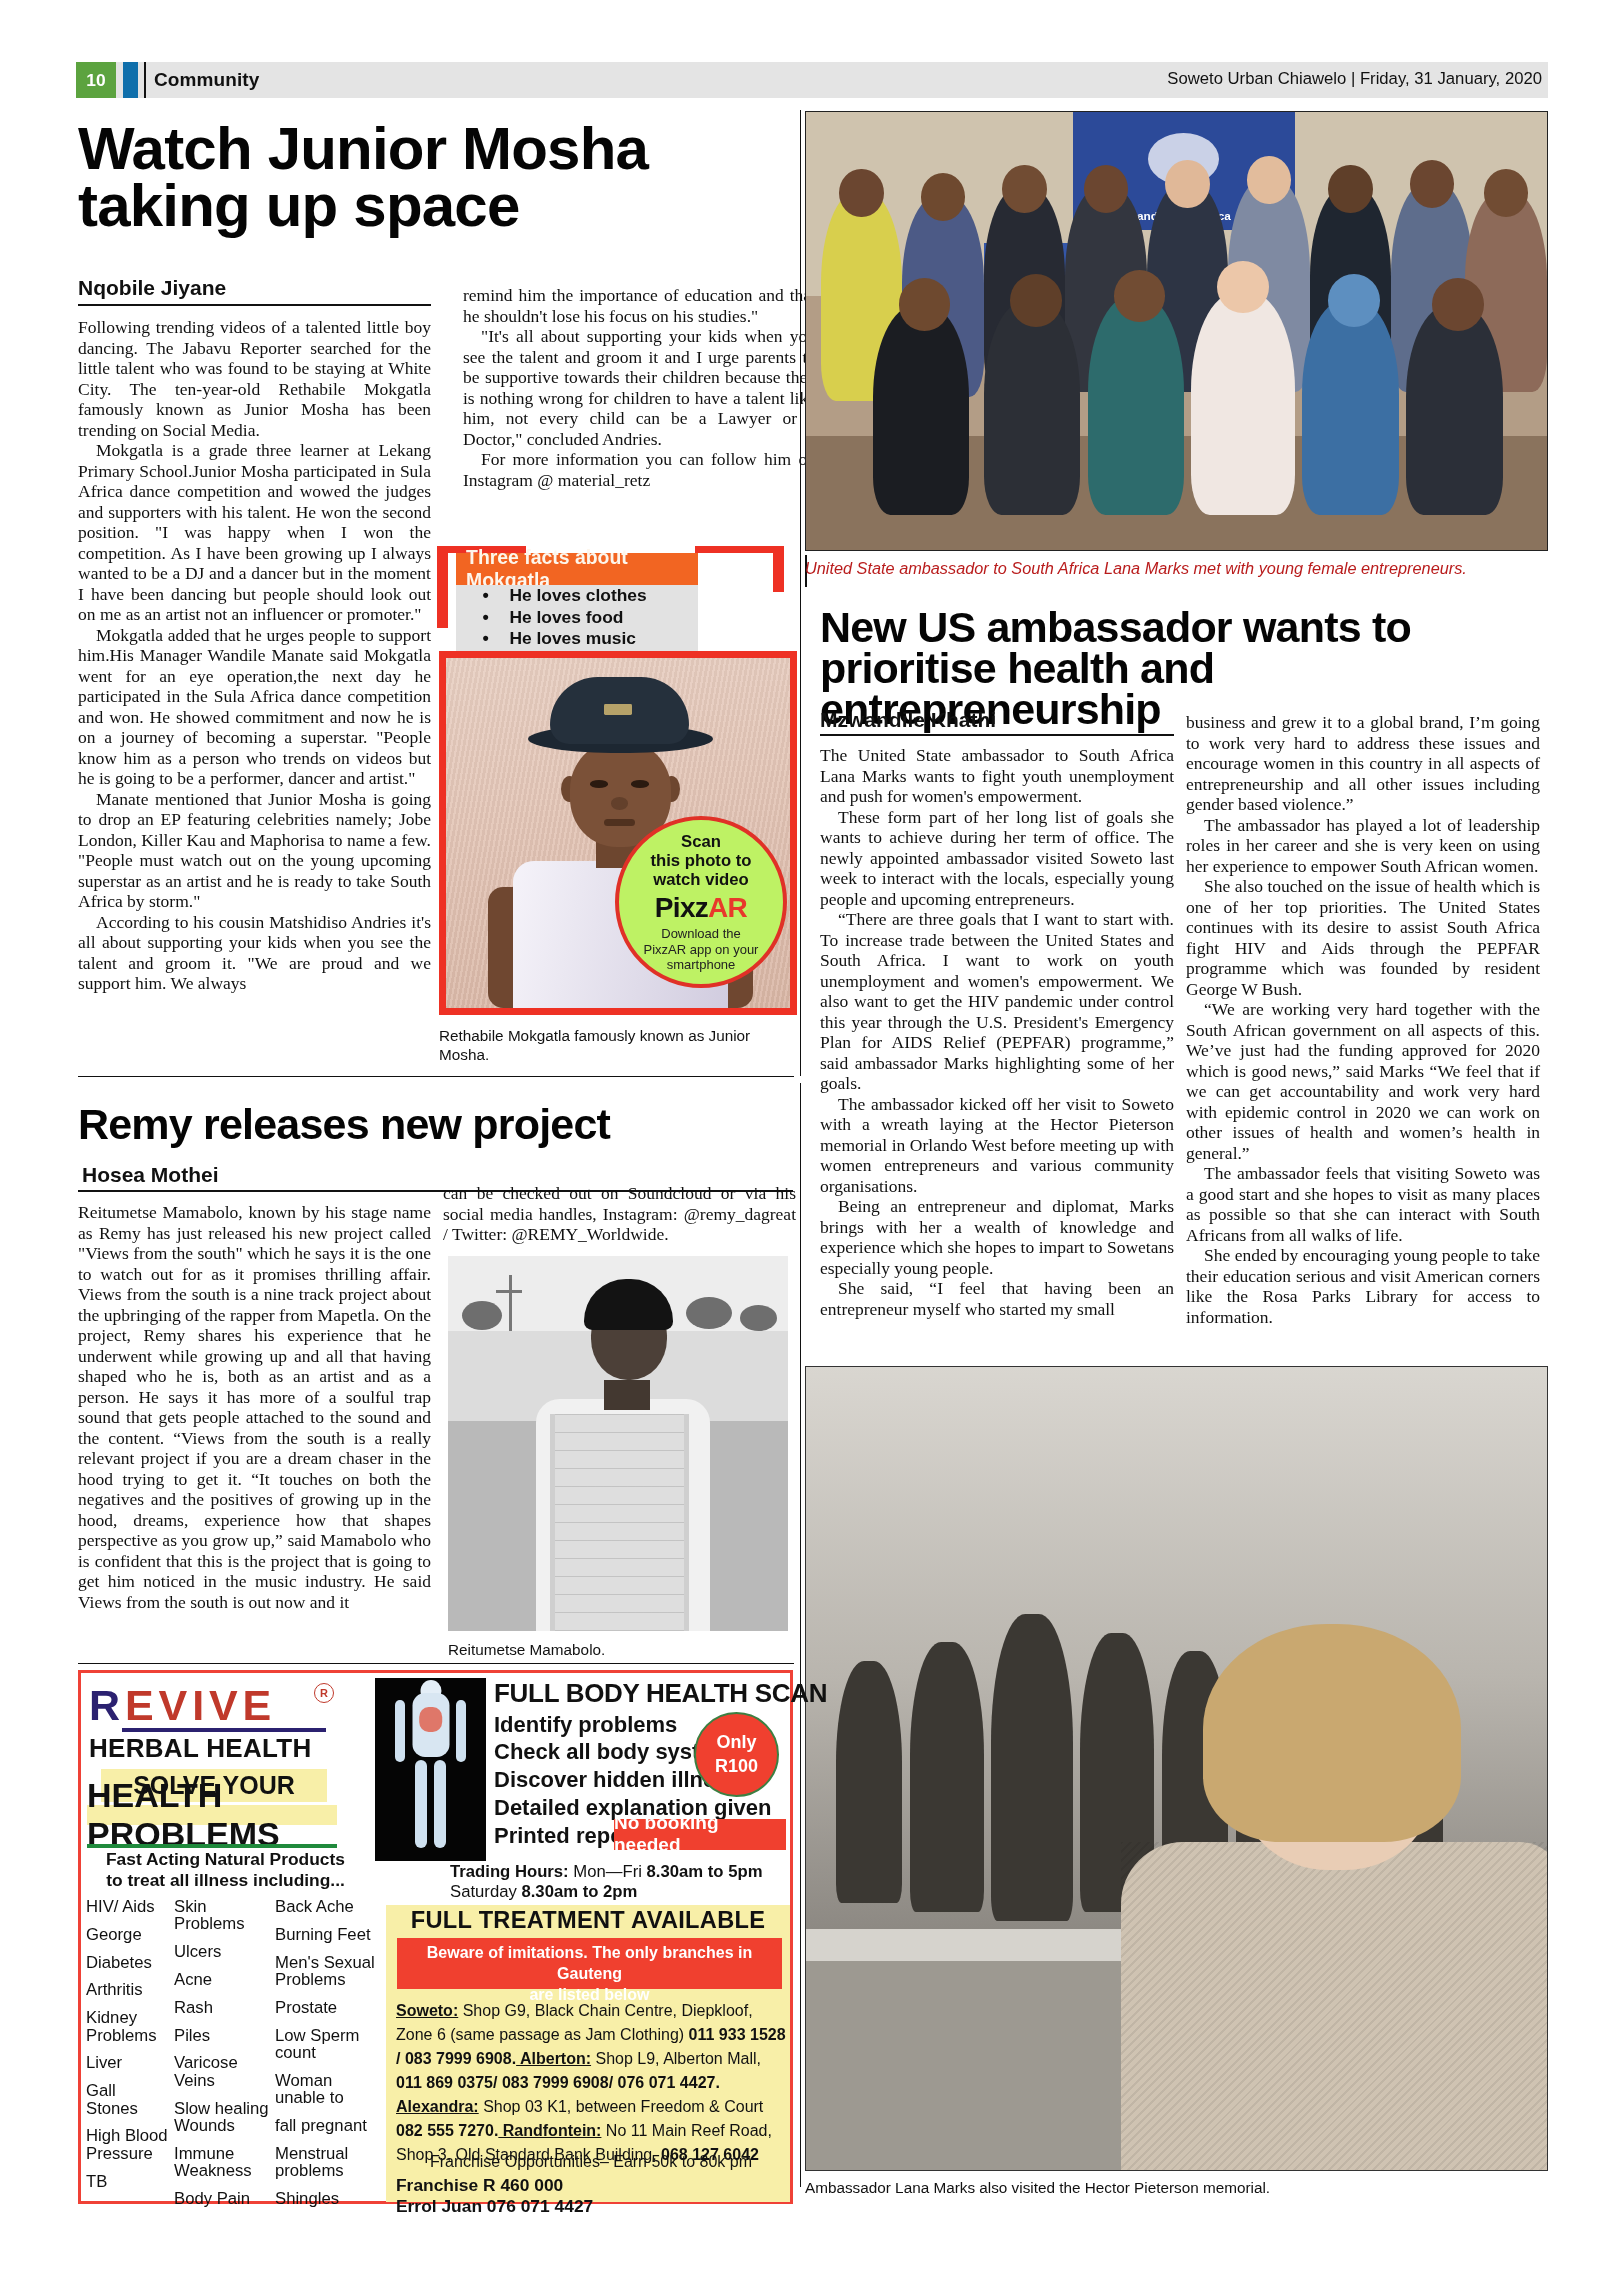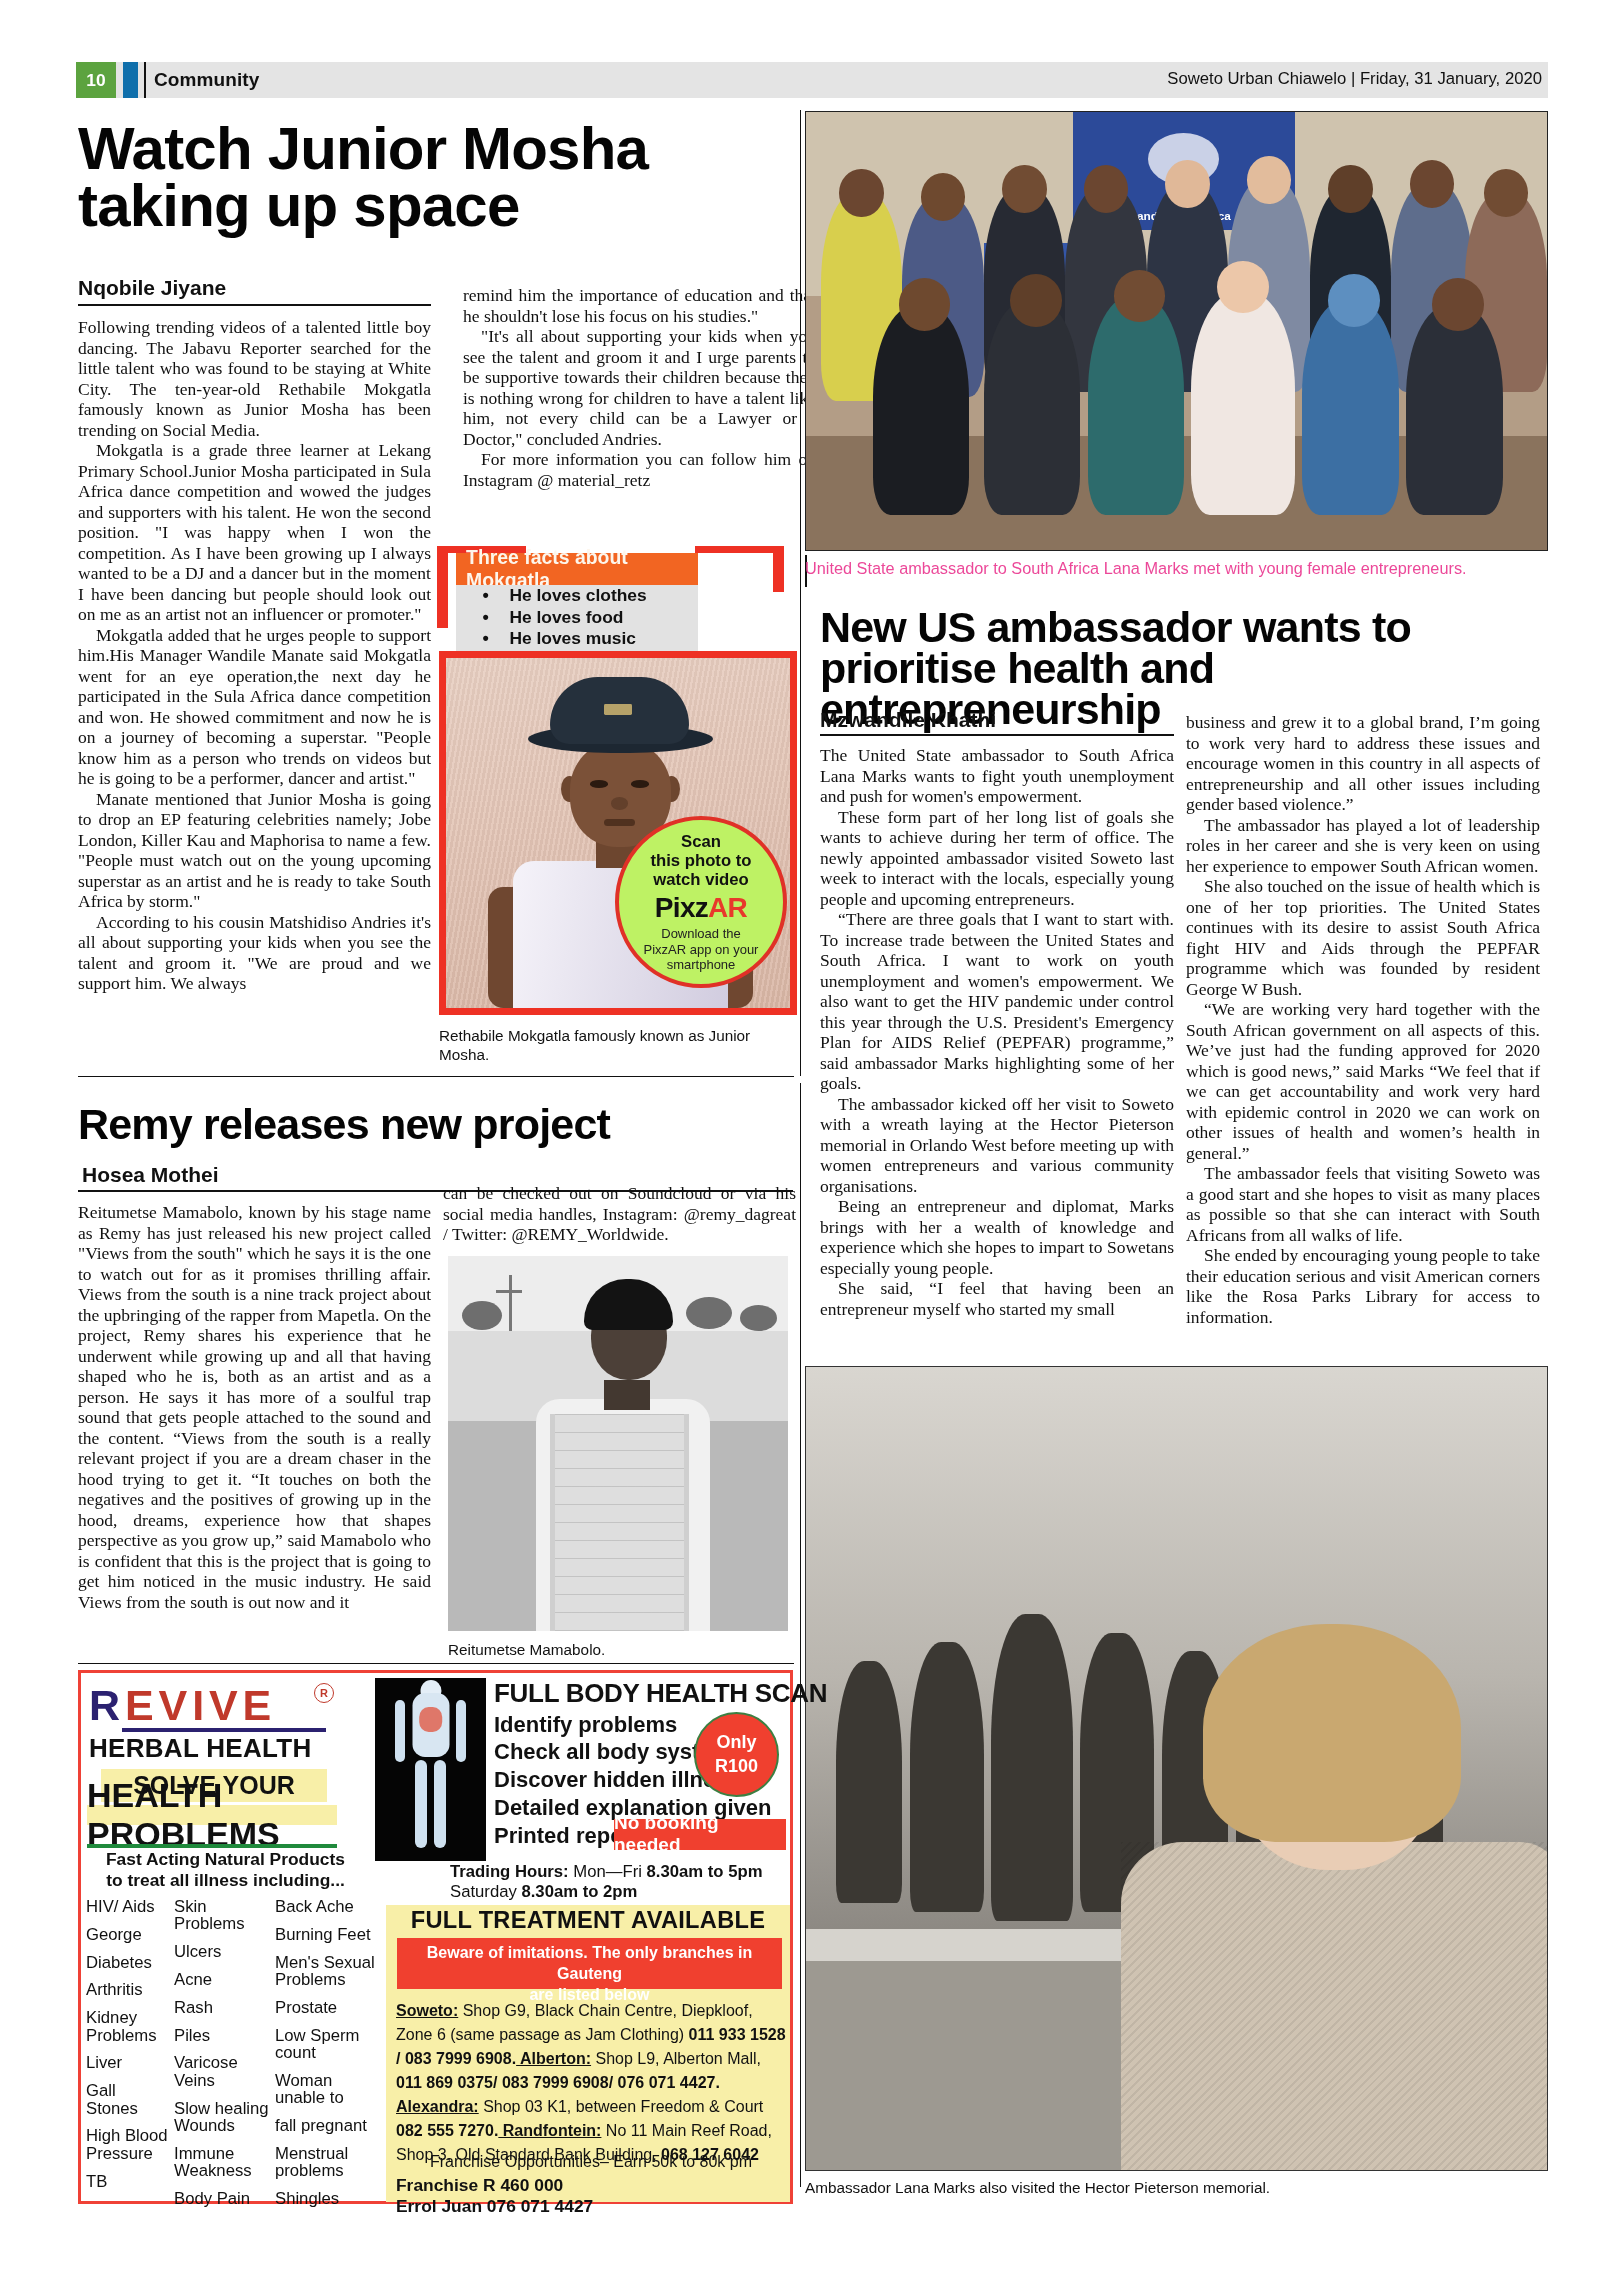--- a/index.html
+++ b/index.html
@@ -21,21 +21,21 @@
   
   .hl{font-family:"Liberation Sans Narrow","Liberation Sans",sans-serif;font-weight:bold;color:#050505;
       letter-spacing:-0.8px;line-height:.95;margin-top:9px;}
   .byline{font-family:"Liberation Sans Narrow","Liberation Sans",sans-serif;font-weight:bold;font-size:21px;color:#111;}
   .rule-med{background:#111;height:2.1px;}
   .body-col{font-family:"Liberation Serif",serif;font-size:17.5px;line-height:20.5px;color:#111;text-align:justify;
             hyphens:none;}
   .body-col p{margin:0;text-indent:18px;}
   .body-col p.first{text-indent:0;}
   .cap{font-family:"Liberation Sans",sans-serif;font-size:15.3px;line-height:19px;color:#111;}
-  .cap-narrow{font-family:"Liberation Sans Narrow","Liberation Sans",sans-serif;font-size:16.3px;color:#ec4899;}
+  .cap-narrow{font-family:"Liberation Sans Narrow","Liberation Sans",sans-serif;font-size:16.3px;color:#b91c1c;font-style:italic;}
 
   
   #a1-title{position:absolute;left:78px;top:111px;width:708px;font-size:60px;}
   #a1-byline{position:absolute;left:78px;top:276px;}
   #a1-byrule{position:absolute;left:78px;top:304px;width:353px;}
   #a1-c1{position:absolute;left:78px;top:317px;width:353px;}
   #a1-c2{position:absolute;left:443px;top:285px;width:353px;margin-left:20px;}
 
   
   .facts-wrap{position:absolute;left:437px;top:543px;width:347px;height:132px;}

